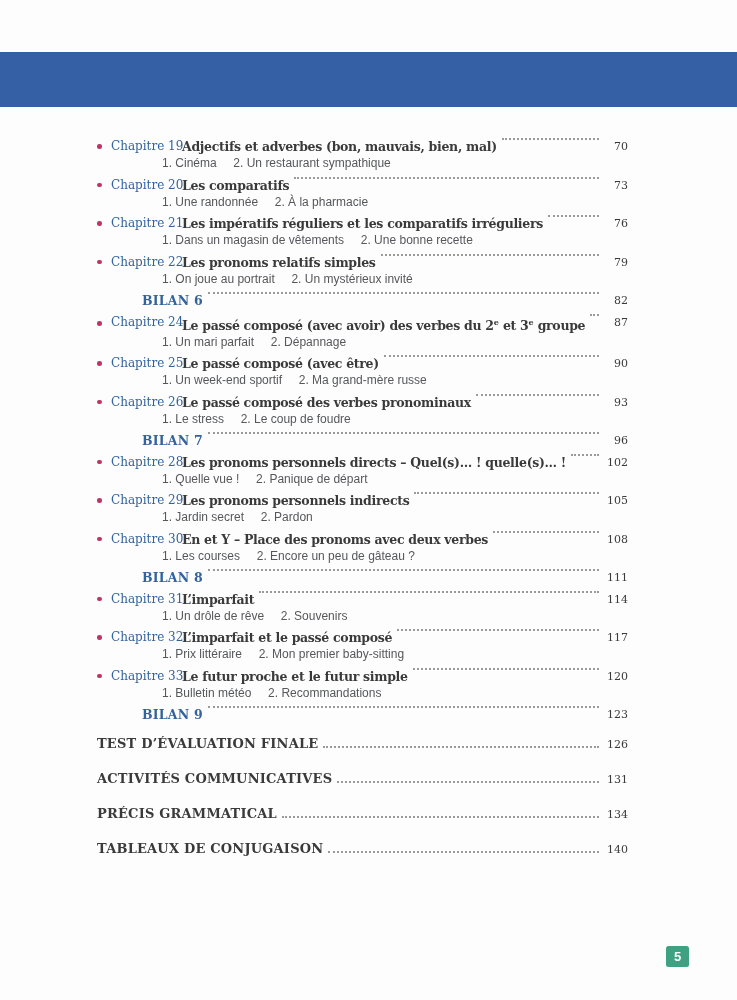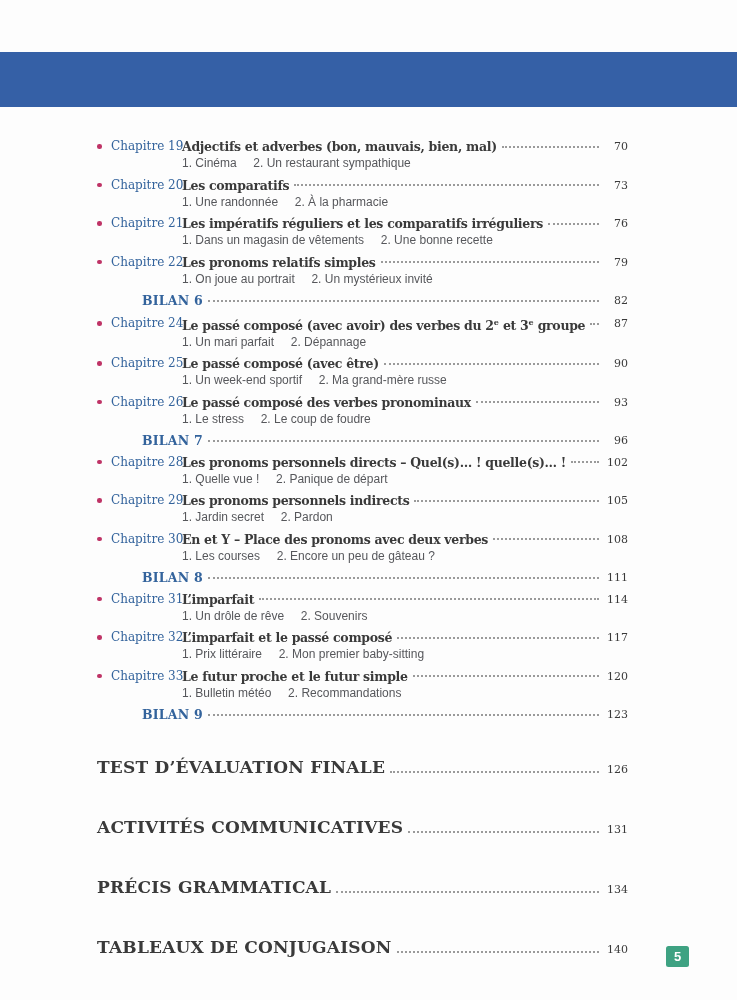--- a/index.html
+++ b/index.html
@@ -9,48 +9,48 @@
     font-family:"DejaVu Serif", serif;
     -webkit-font-smoothing:antialiased;
   }
   .header-bar{
     position:absolute;left:0;top:52px;width:737px;height:55px;
   }
   .toc{
     position:absolute;left:97px;top:138px;width:531px;
   }
   .entry{margin-bottom:4.5px;}
-  .l1{display:flex;align-items:center;line-height:17px;white-space:nowrap;}
+  .l1{display:flex;align-items:flex-start;line-height:17px;white-space:nowrap;}
   .bullet-cell{width:14px;flex:none;align-self:center;}
   .dot{display:block;width:4.5px;height:4.5px;border-radius:50%;background:#bf3366;}
   .chap-label{
     width:71px;flex:none;font-size:12px;color:#33639c;letter-spacing:0;
   }
   .chap-title{
     font-weight:bold;font-size:12.5px;color:#3a3a3a;letter-spacing:-0.3px;
   }
   .chap-title sup, .bilan-title sup{font-size:8px;letter-spacing:0;}
   .leader{
     flex:1;min-width:8px;height:0;border-bottom:2px dotted #9a9a9a;
     margin:0 5px;
   }
   .pagenum{
     flex:none;min-width:24px;text-align:right;
     font-size:11px;color:#3a3a3a;
   }
   .l2{
-    margin-left:85px;line-height:17px;font-family:"Liberation Sans", sans-serif;
+    margin-left:65px;line-height:17px;font-family:"Liberation Sans", sans-serif;
     font-size:12px;color:#56575b;white-space:pre;letter-spacing:0;
   }
   .bilan .l1{margin-left:45px;}
   .bilan-title{font-weight:bold;font-size:12.5px;color:#33639c;letter-spacing:0.2px;}
   .sections{margin-top:12px;}
   .section{display:flex;align-items:baseline;line-height:17px;margin-bottom:17px;white-space:nowrap;}
   .section-title{
-    font-weight:bold;font-size:17px;color:#3a3a3a;letter-spacing:0.2px;margin-top:24px;
+    font-weight:bold;font-size:13px;color:#3a3a3a;letter-spacing:0.2px;
   }
   .page-badge{
     position:absolute;left:666px;top:946px;width:23px;height:21px;border-radius:2.5px;
     display:flex;align-items:center;justify-content:center;
     font-family:"Liberation Sans", sans-serif;font-weight:bold;font-size:13px;color:#ffffff;
   }
   .page-badge::after{
     content:"";position:absolute;bottom:-5px;left:11px;
     border-left:3.5px solid transparent;border-right:3.5px solid transparent;
     border-top:6px solid inherit;

